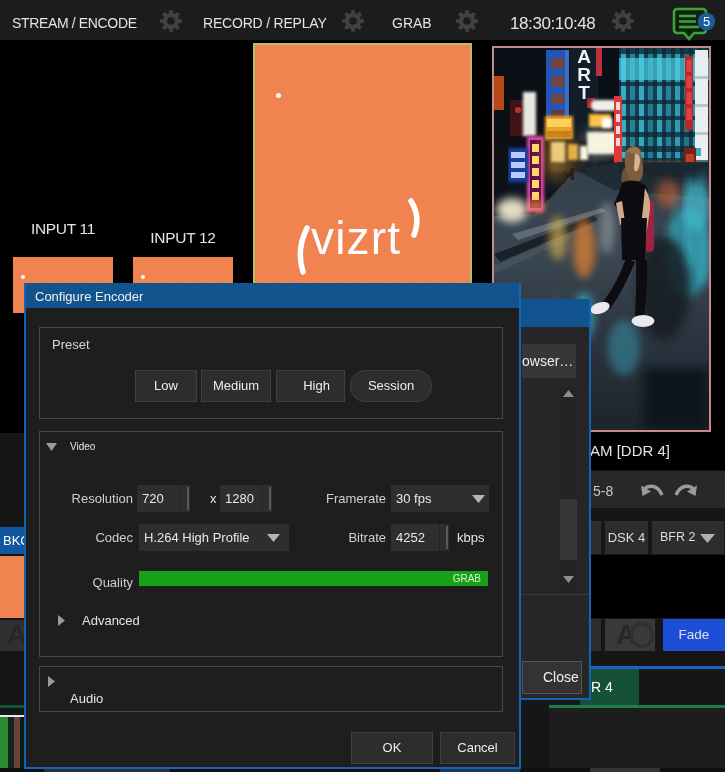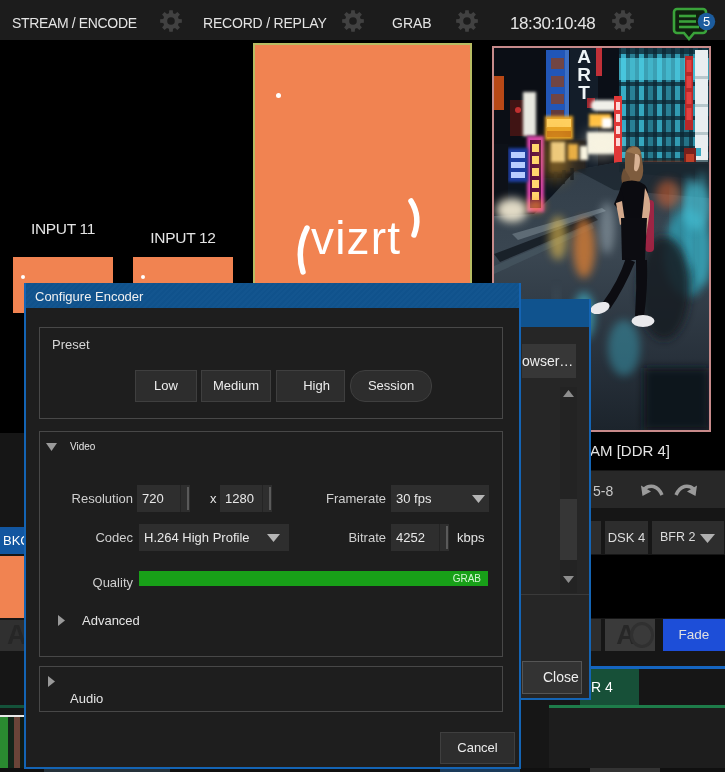--- a/index.html
+++ b/index.html
@@ -343,15 +343,16 @@
         <path d="M0 0v11L7 5.5z" fill="#9a9a9a"></path>
       </svg>
     <div class="t" style="left:56px;top:330px;font-size:13px;">Advanced</div>
 
     <div style="left:13px;top:383px;width:464px;height:46px;border:1px solid #484848;"></div>
     <svg style="left:22px;top:393px;" width="7" height="11" viewBox="0 0 7 11">
         <path d="M0 0v11L7 5.5z" fill="#9a9a9a"></path>
       </svg>
     <div class="t" style="left:44px;top:408px;font-size:13px;">Audio</div>
 
+    <div class="dbtn" style="left:325px;top:449px;width:82px;">OK</div>
     <div class="dbtn" style="left:414px;top:449px;width:75px;">Cancel</div>
   </div>
 </div>
 
 </body></html>

